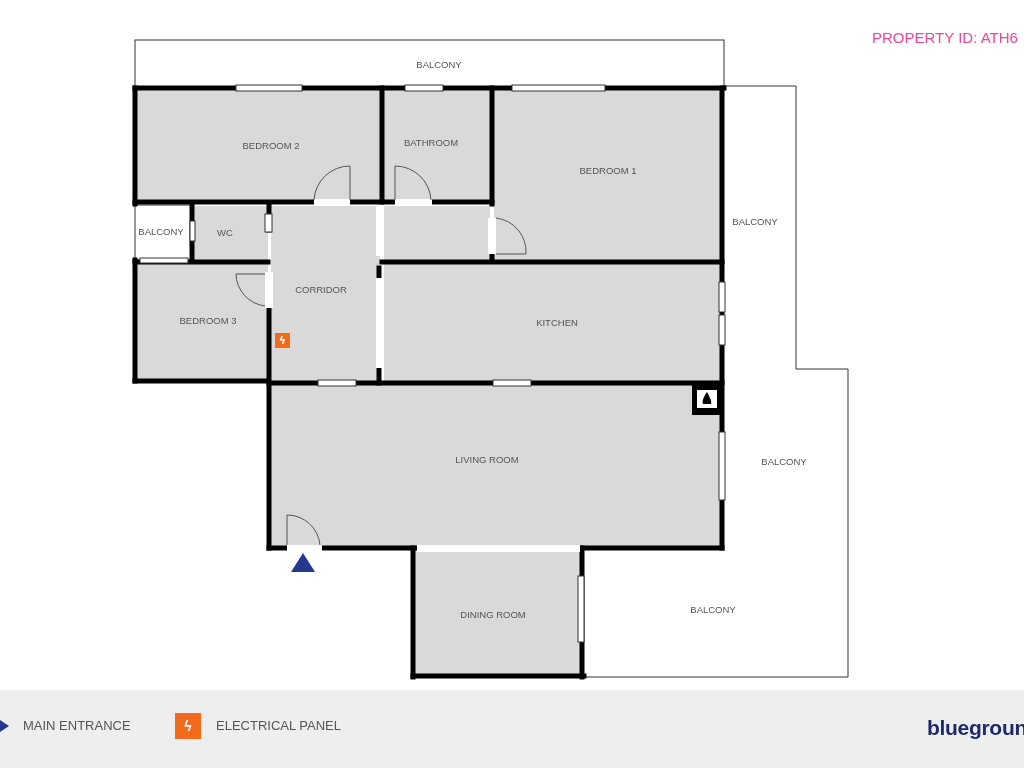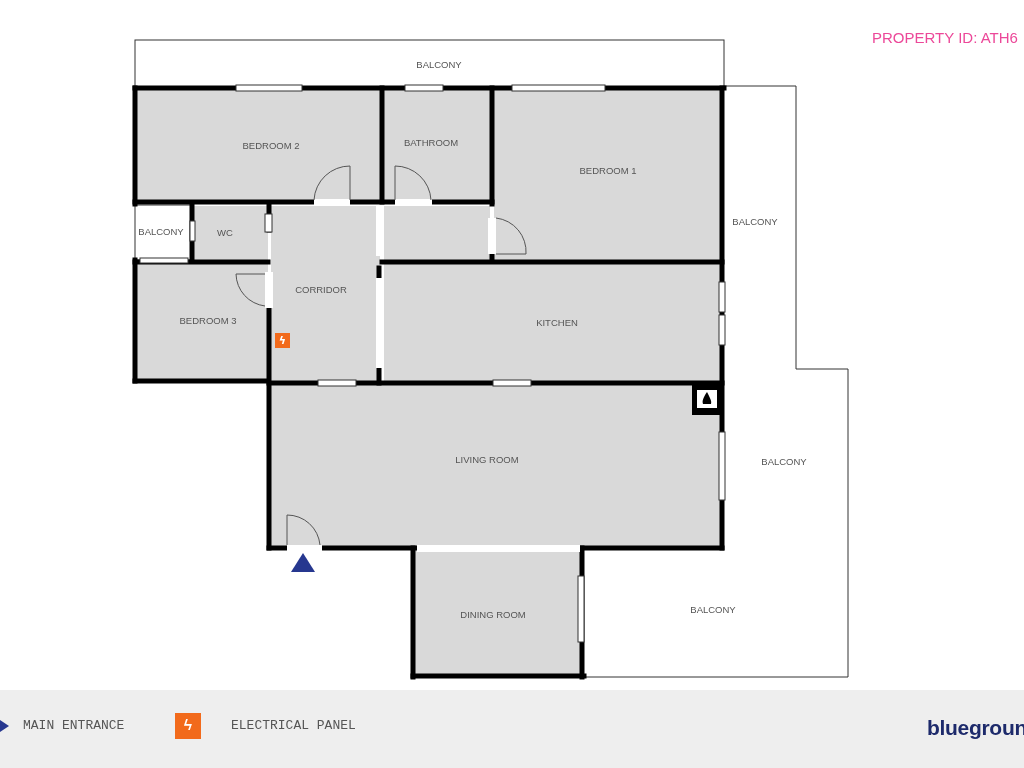--- a/index.html
+++ b/index.html
@@ -1,21 +1,21 @@
 <!DOCTYPE html>
 <html><head>
 <meta charset="utf-8">
 <style>
   html, body { margin:0; padding:0; }
   body { width:1024px; height:768px; position:relative; overflow:hidden; background:#ffffff; font-family:"Liberation Sans", sans-serif; }
   .plan { position:absolute; left:0; top:0; width:1024px; height:690px; }
   .room-label { font-family:"Liberation Sans", sans-serif; font-size:9.5px; fill:#555555; text-anchor:middle; dominant-baseline:middle; }
   .prop-id { position:absolute; left:872px; top:29px; font-size:15px; color:#ec4899; white-space:nowrap; }
   .legend { position:absolute; left:0; top:690px; width:1024px; height:78px; background:#eeeeee; }
-  .legend-item { position:absolute; top:0; height:71px; display:flex; align-items:center;font-family:Liberation Mono, monospace; }
+  .legend-item { position:absolute; top:0; height:71px; display:flex; align-items:center; }
   .legend-text { font-size:13px; color:#555555; }
   .elec-box { width:26px; height:26px; background:#f26a1b; display:flex; align-items:center; justify-content:center; color:#fff; font-size:14px; font-weight:bold; }
   .brand { position:absolute; left:927px; top:716px; font-size:21px; font-weight:bold; color:#1d2a6b; letter-spacing:-0.3px; white-space:nowrap; }
 </style>
 </head>
 <body>
 
 <div class="prop-id">PROPERTY ID: ATH6</div>
 
 <svg class="plan" viewBox="0 0 1024 690" xmlns="http://www.w3.org/2000/svg">
@@ -134,17 +134,17 @@
 
 <div class="legend">
   <div class="legend-item" style="left:0;">
     <svg width="10" height="14">
         <polygon points="0,1 9,7 0,13" fill="#26378f"></polygon>
       </svg>
     <span class="legend-text" style="margin-left:13px;">MAIN ENTRANCE</span>
   </div>
   <div class="legend-item" style="left:175px;">
     <div class="elec-box">ϟ</div>
-    <span class="legend-text" style="margin-left:30px;">ELECTRICAL PANEL</span>
+    <span class="legend-text" style="margin-left:15px;">ELECTRICAL PANEL</span>
   </div>
 </div>
 
 <div class="brand">bluegroun</div>
 
 </body></html>

